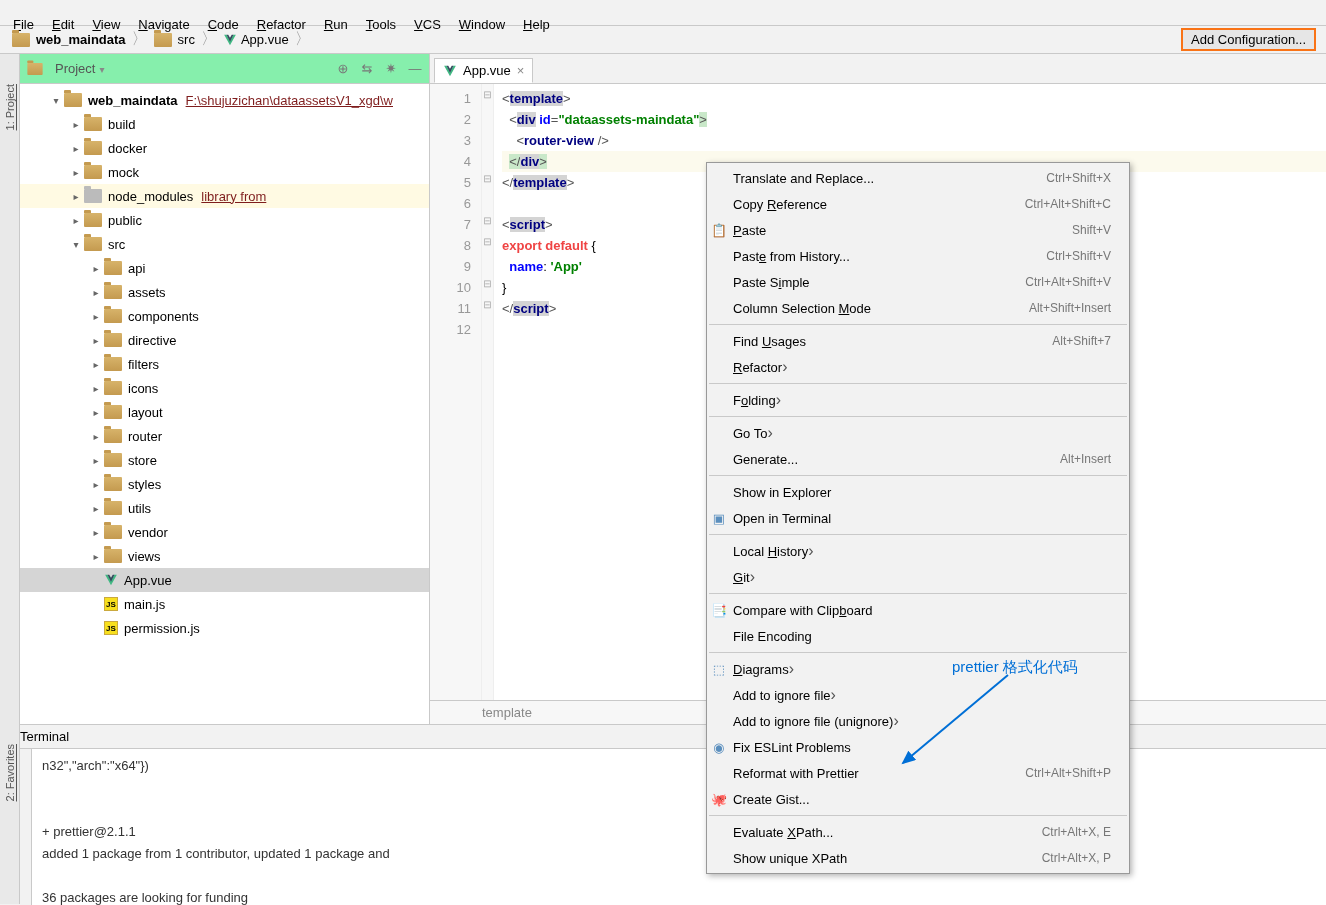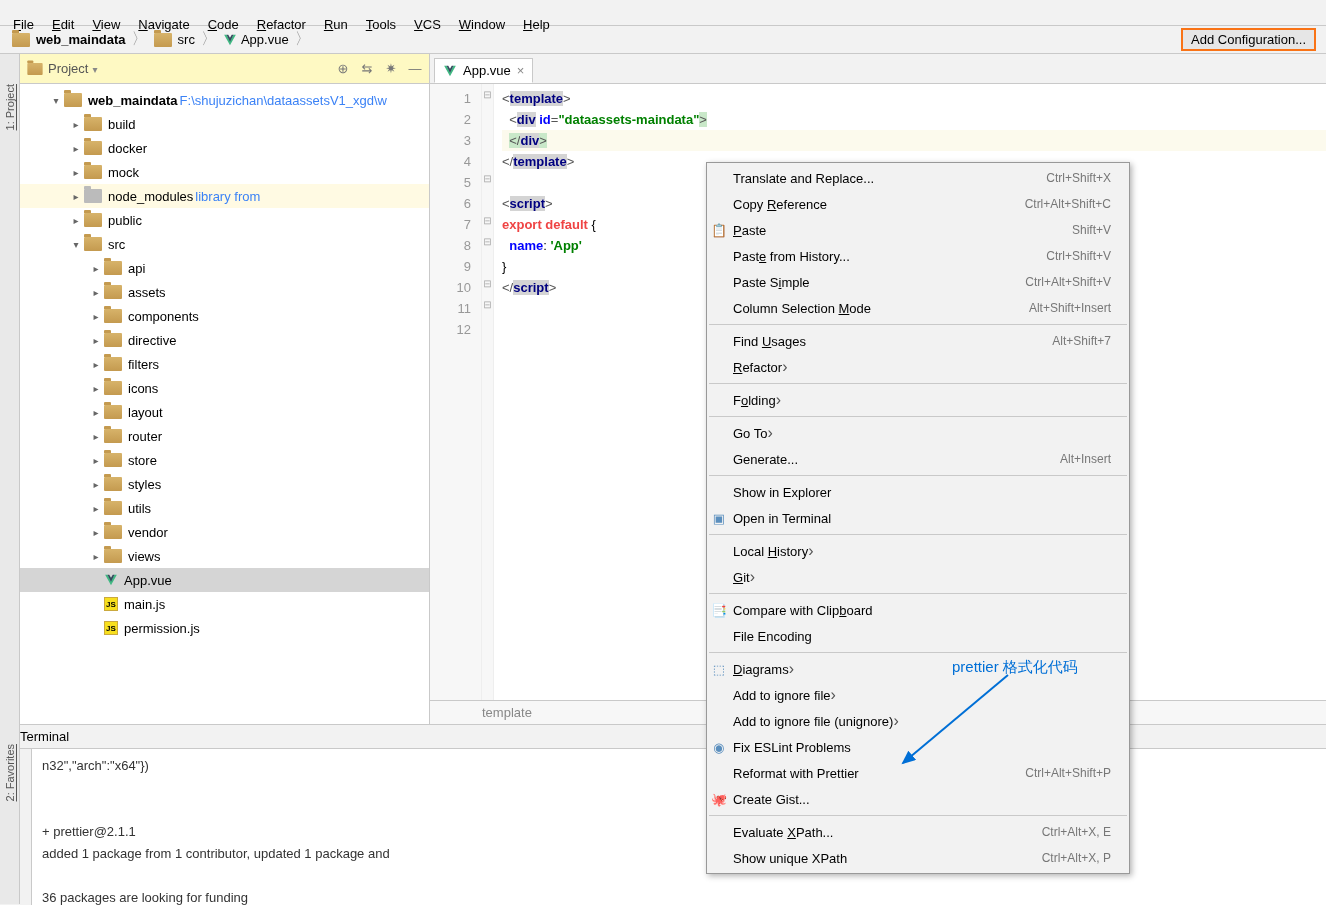--- a/index.html
+++ b/index.html
@@ -18,40 +18,40 @@
 .spacer { flex:1; }
 .add-config { border:2px solid #f97316; background:#e6e6e6; padding:2px 8px; margin-right:10px; }
 
 
 .main { display:flex; height:670px; }
 .side-tabs { width:20px; background:#e9e9e9; border-right:1px solid #c9c9c9; display:flex; flex-direction:column; align-items:center; padding-top:30px; gap:40px; }
 .side-tabs .vt { writing-mode:vertical-rl; transform:rotate(180deg); font-size:11px; color:#555; text-decoration:underline; }
 
 
 .project-panel { width:410px; background:#fff; border-right:1px solid #c9c9c9; display:flex; flex-direction:column; }
-.pp-header { height:30px; background:#fef9c3; border-bottom:1px solid #c9c9c9; padding:0 6px; display:flex; align-items:center; gap:4px; }
+.pp-header { height:30px; background:#86efac; border-bottom:1px solid #c9c9c9; padding:0 6px; display:flex; align-items:center; gap:11px; }
 .pp-header .title { font-weight:normal; color:#555; }
 .pp-header .dd::after { content:"▾"; font-size:10px; margin-left:4px; color:#888; }
 .pp-header .icons { margin-left:auto; display:flex; gap:8px; color:#777; }
 .pp-header .ico { width:16px; text-align:center; }
 .tree { flex:1; overflow:auto; padding:4px 0; }
 .tree-row { display:flex; align-items:center; height:24px; padding-right:6px; cursor:default; }
 .tree-row.selected { background:#d5d5d5; }
 .tree-row.hl { background:#fffae3; }
 .tw { width:16px; text-align:center; color:#666; font-size:10px; }
 .fold-icon { width:18px; height:14px; display:inline-block; }
 .fold-closed { background:linear-gradient(to bottom,#d7b36a,#c49a4f); border-radius:1px; position:relative; }
 .fold-closed::before { content:""; position:absolute; top:-3px; left:0; width:7px; height:3px; background:#c49a4f; border-radius:1px 1px 0 0; }
 .fold-gray { background:#bbb; border-radius:1px; position:relative; }
 .fold-gray::before { content:""; position:absolute; top:-3px; left:0; width:7px; height:3px; background:#bbb; border-radius:1px 1px 0 0; }
 .vue-icon { width:14px; height:14px; display:inline-block; }
 .vue-icon svg { width:14px; height:14px; }
 .js-icon { width:14px; height:14px; display:inline-flex; align-items:center; justify-content:center; background:#f7df1e; border:1px solid #caa93e; font-size:8px; font-weight:bold; }
 .tree-label { margin-left:6px; }
-.tree-note { color:#3b82f6; margin-left:2px; }
+.tree-note { color:#7f1d1d; margin-left:8px;text-decoration:underline; }
 
 
 .editor { flex:1; display:flex; flex-direction:column; background:#fff; }
 .ed-tabs { height:30px; background:#f2f2f2; border-bottom:1px solid #c9c9c9; display:flex; align-items:flex-end; }
 .ed-tab { background:#fff; border:1px solid #c9c9c9; border-bottom:1px solid #fff; padding:4px 8px; display:flex; align-items:center; gap:6px; margin-left:4px; }
 .ed-tab .close { color:#888; }
 .ed-body { flex:1; display:flex; font-family:Consolas,monospace; font-size:14px; }
 .gutter { width:52px; background:#f7f7f7; color:#999; text-align:right; padding:4px 10px 4px 0; border-right:1px solid #eee; }
 .gutter div { height:21px; line-height:21px; }
 .fold-g { width:12px; background:#f7f7f7; border-right:1px solid #eee; }
@@ -309,20 +309,21 @@
           <div>⊟</div>
           <div>⊟</div>
           <div></div>
           <div>⊟</div>
           <div>⊟</div>
           <div></div>
       </div>
       <div class="code">
         <div class="cl"><span class="br">&lt;</span><span class="tag sel-bg">template</span><span class="br">&gt;</span></div>
         <div class="cl">  <span class="br">&lt;</span><span class="tag sel-bg">div</span> <span class="attr">id</span><span class="br">=</span><span class="str">"dataassets-maindata"</span><span class="br match">&gt;</span></div>
+        <div class="cl">    <span class="br">&lt;</span><span class="tag">router-view</span> <span class="br">/&gt;</span></div>
         <div class="cl hl">  <span class="br match">&lt;/</span><span class="tag sel-bg">div</span><span class="br match">&gt;</span></div>
         <div class="cl"><span class="br">&lt;/</span><span class="tag sel-bg">template</span><span class="br">&gt;</span></div>
         <div class="cl"></div>
         <div class="cl"><span class="br">&lt;</span><span class="tag sel-bg">script</span><span class="br">&gt;</span></div>
         <div class="cl"><span class="kw">export default</span> {</div>
         <div class="cl">  <span class="attr">name</span>: <span class="str">'App'</span></div>
         <div class="cl">}</div>
         <div class="cl"><span class="br">&lt;/</span><span class="tag sel-bg">script</span><span class="br">&gt;</span></div>
         <div class="cl"></div>
       </div>

